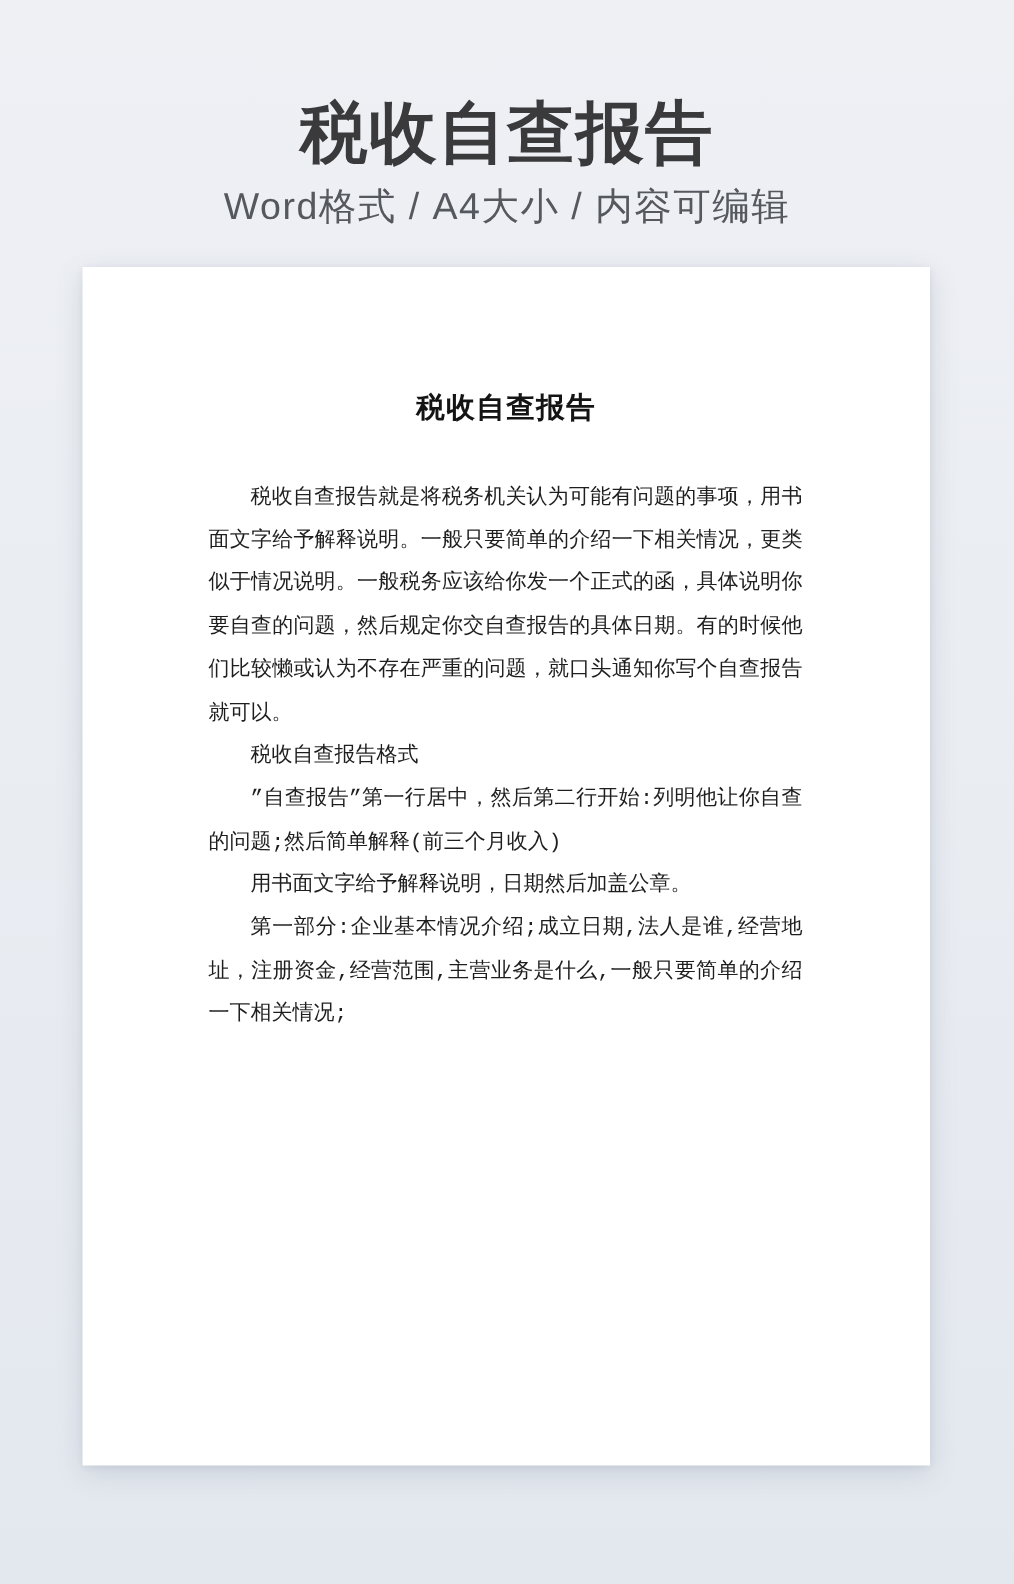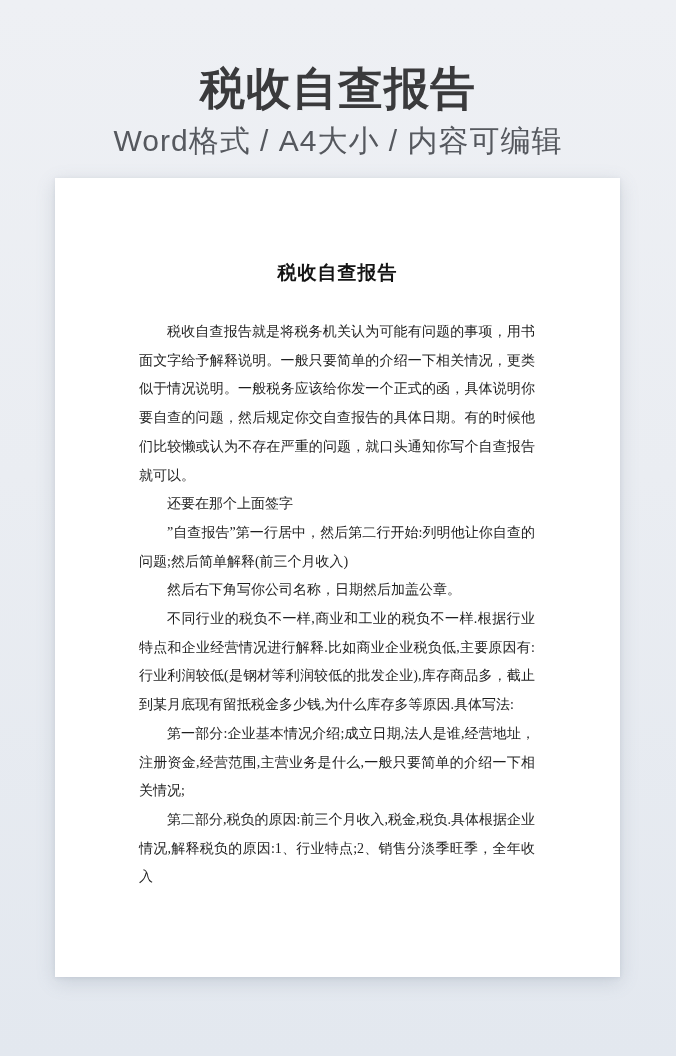--- a/index.html
+++ b/index.html
@@ -21,21 +21,21 @@
   .promo-title {
     margin: 0;
     font-size: 45px;
     line-height: 1.2;
     font-weight: 700;
     color: #3a3a3c;
     letter-spacing: 1px;
   }
   .promo-subtitle {
     margin: 7px 0 0 0;
-    font-size: 30px;
+    font-size: 25px;
     line-height: 1.2;
     font-weight: 400;
     color: #55585e;
     letter-spacing: 1px;
   }
   .doc-page {
     position: absolute;
     left: 55px;
     top: 178px;
     width: 565px;
@@ -60,34 +60,33 @@
     font-family: "Liberation Serif", "DejaVu Serif", serif;
     font-size: 14px;
     line-height: 28.7px;
     color: #1e1e1e;
     text-align: justify;
     text-justify: inter-character;
   }
   .doc-body p {
     margin: 0;
     text-indent: 2em;
+    font-family: Liberation Mono, monospace;
   }
 </style>
 </head>
 <body>
 
 <header class="promo-header">
   <h1 class="promo-title">税收自查报告</h1>
   <p class="promo-subtitle">Word格式 / A4大小 / 内容可编辑</p>
 </header>
 
 <section class="doc-page">
   <h2 class="doc-title">税收自查报告</h2>
   <div class="doc-body">
       <p>税收自查报告就是将税务机关认为可能有问题的事项，用书面文字给予解释说明。一般只要简单的介绍一下相关情况，更类似于情况说明。一般税务应该给你发一个正式的函，具体说明你要自查的问题，然后规定你交自查报告的具体日期。有的时候他们比较懒或认为不存在严重的问题，就口头通知你写个自查报告就可以。</p>
-      <p>还要在那个上面签字</p>
+      <p>税收自查报告格式</p>
       <p>”自查报告”第一行居中，然后第二行开始:列明他让你自查的问题;然后简单解释(前三个月收入)</p>
-      <p>然后右下角写你公司名称，日期然后加盖公章。</p>
-      <p>不同行业的税负不一样,商业和工业的税负不一样.根据行业特点和企业经营情况进行解释.比如商业企业税负低,主要原因有:行业利润较低(是钢材等利润较低的批发企业),库存商品多，截止到某月底现有留抵税金多少钱,为什么库存多等原因.具体写法:</p>
+      <p>用书面文字给予解释说明，日期然后加盖公章。</p>
       <p>第一部分:企业基本情况介绍;成立日期,法人是谁,经营地址，注册资金,经营范围,主营业务是什么,一般只要简单的介绍一下相关情况;</p>
-      <p>第二部分,税负的原因:前三个月收入,税金,税负.具体根据企业情况,解释税负的原因:1、行业特点;2、销售分淡季旺季，全年收入</p>
     </div>
 </section>
 
 </body></html>

